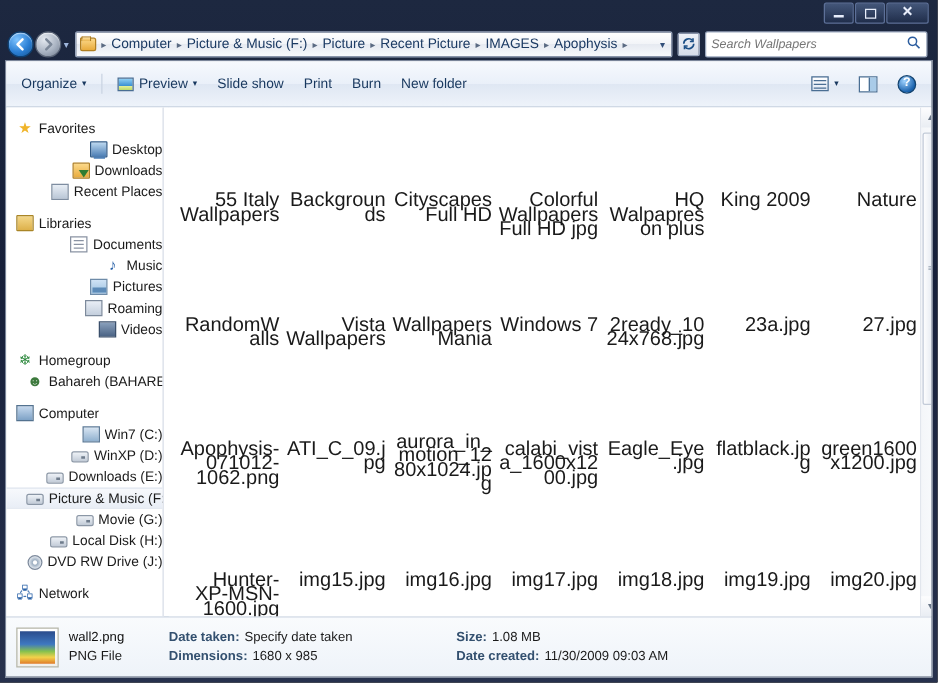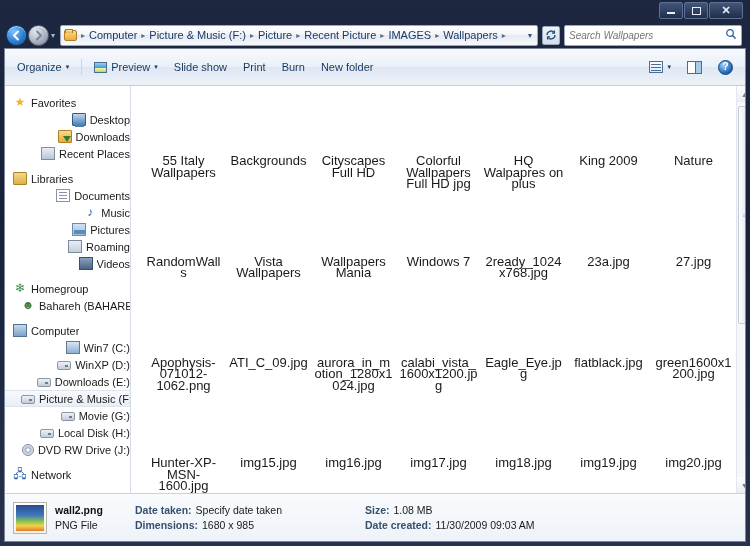--- a/index.html
+++ b/index.html
@@ -269,22 +269,22 @@
     display: flex; flex-direction: column;
     align-items: center;
     padding-top: 2px;
   }
   .thumb {
     width: 76px; height: 62px;
     background: transparent;
   }
   .fname {
     width: 80px;
-    text-align: center;
-    font-size: 13px;
+    text-align: right;
+    font-size: 16px;
     color: #1a1a1a;
     line-height: 11.5px;
     word-wrap: break-word;
     overflow-wrap: anywhere;
     margin-top: 1px;
   }
 
   
   .vscroll {
     width: 16px; flex: none;
@@ -330,21 +330,21 @@
     background: linear-gradient(180deg,#2b4c8c 0%,#3e78c0 40%,#86c14e 62%,#f2d24a 80%,#e07b2a 100%);
   }
   .dp-cols { display: flex; flex: 1; gap: 0; font-size: 10.5px; }
   .dp-col { display: flex; flex-direction: column; gap: 3px; }
   .dp-col.c1 { width: 80px; }
   .dp-col.c2 { width: 210px; }
   .dp-col.c3 { width: 250px; padding-left: 20px; }
   .dp-line { display: flex; gap: 4px; white-space: nowrap; }
   .dp-key { color: #33506f; font-weight: bold; }
   .dp-val { color: #1a1a1a; }
-  .dp-val.strong { font-weight: bold; color: #111; }
+  .dp-val.strong { font-weight: normal; color: #111; }
   .dp-val.link { color: #1a1a1a; }
 </style>
 </head>
 <body>
 
 <div class="window">
 
   <div class="titlebar">
     <div class="winbtns">
       <div class="winbtn">
@@ -381,21 +381,21 @@
         <span class="bc-seg">Computer</span>
         <span class="bc-sep">▸</span>
         <span class="bc-seg">Picture &amp; Music (F:)</span>
         <span class="bc-sep">▸</span>
         <span class="bc-seg">Picture</span>
         <span class="bc-sep">▸</span>
         <span class="bc-seg">Recent Picture</span>
         <span class="bc-sep">▸</span>
         <span class="bc-seg">IMAGES</span>
         <span class="bc-sep">▸</span>
-        <span class="bc-seg">Wallpapers</span>
+        <span class="bc-seg">Apophysis</span>
         <span class="bc-sep">▸</span>
       </div>
       <div class="bc-right">
         <span class="bc-caret">▾</span>
       </div>
     </div>
 
     <div class="refreshbtn">
       <svg width="12" height="12" viewBox="0 0 12 12">
         <path d="M2 6 a4 4 0 0 1 7-2.6" stroke="#1b4f86" stroke-width="1.3" fill="none"></path>

